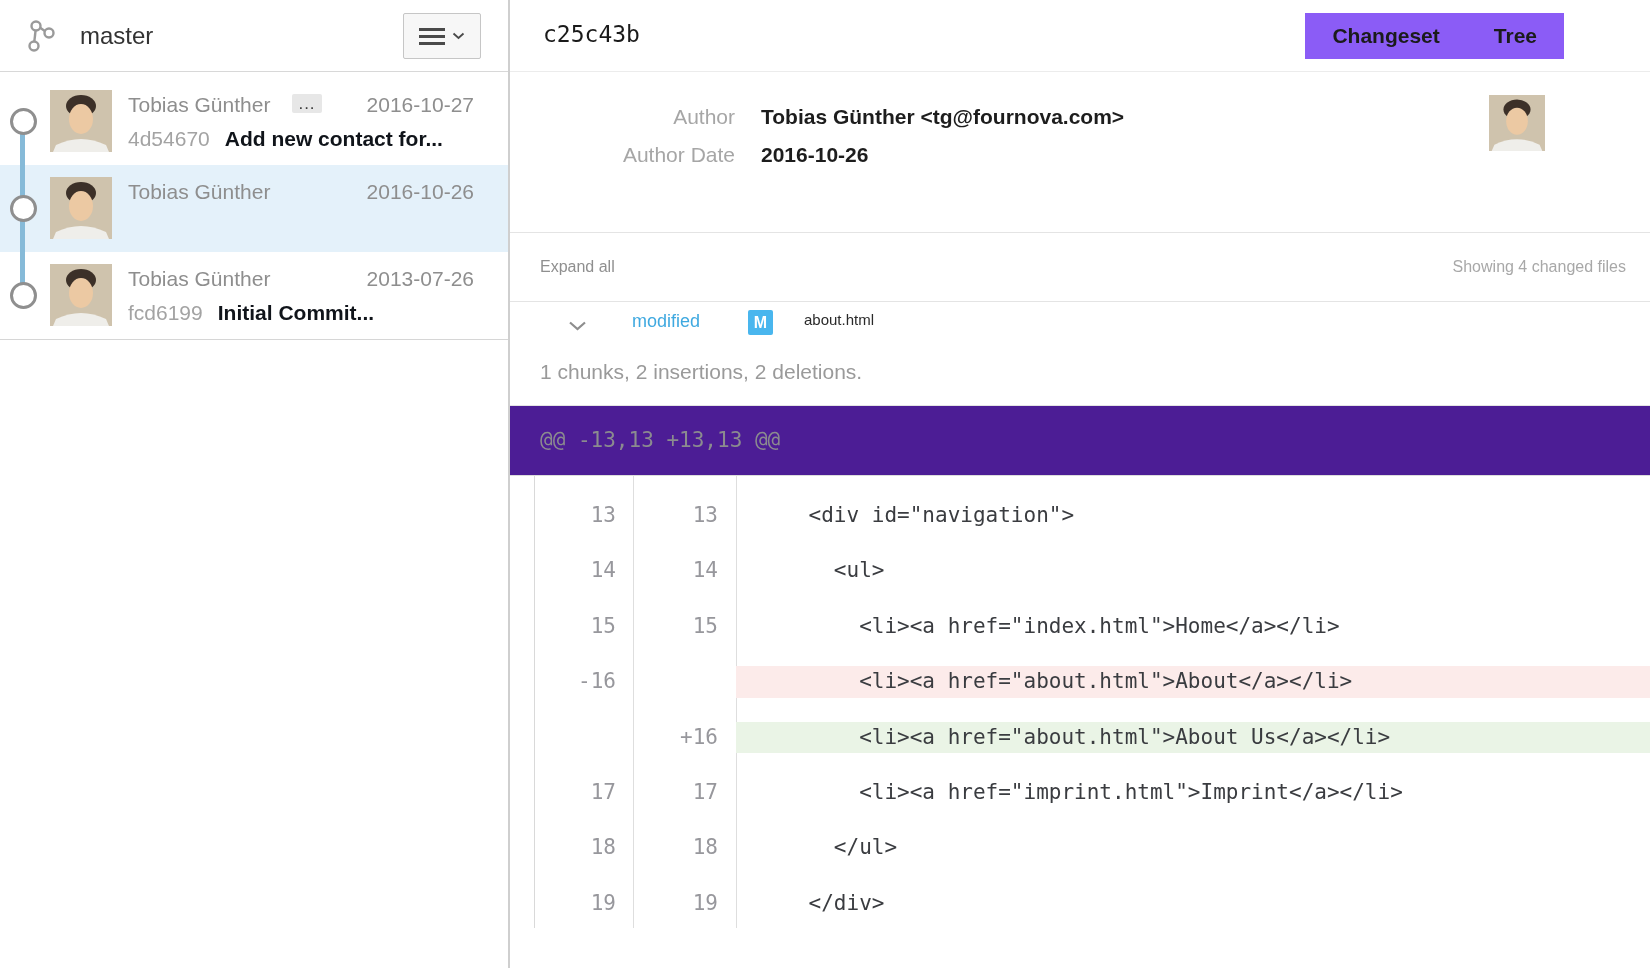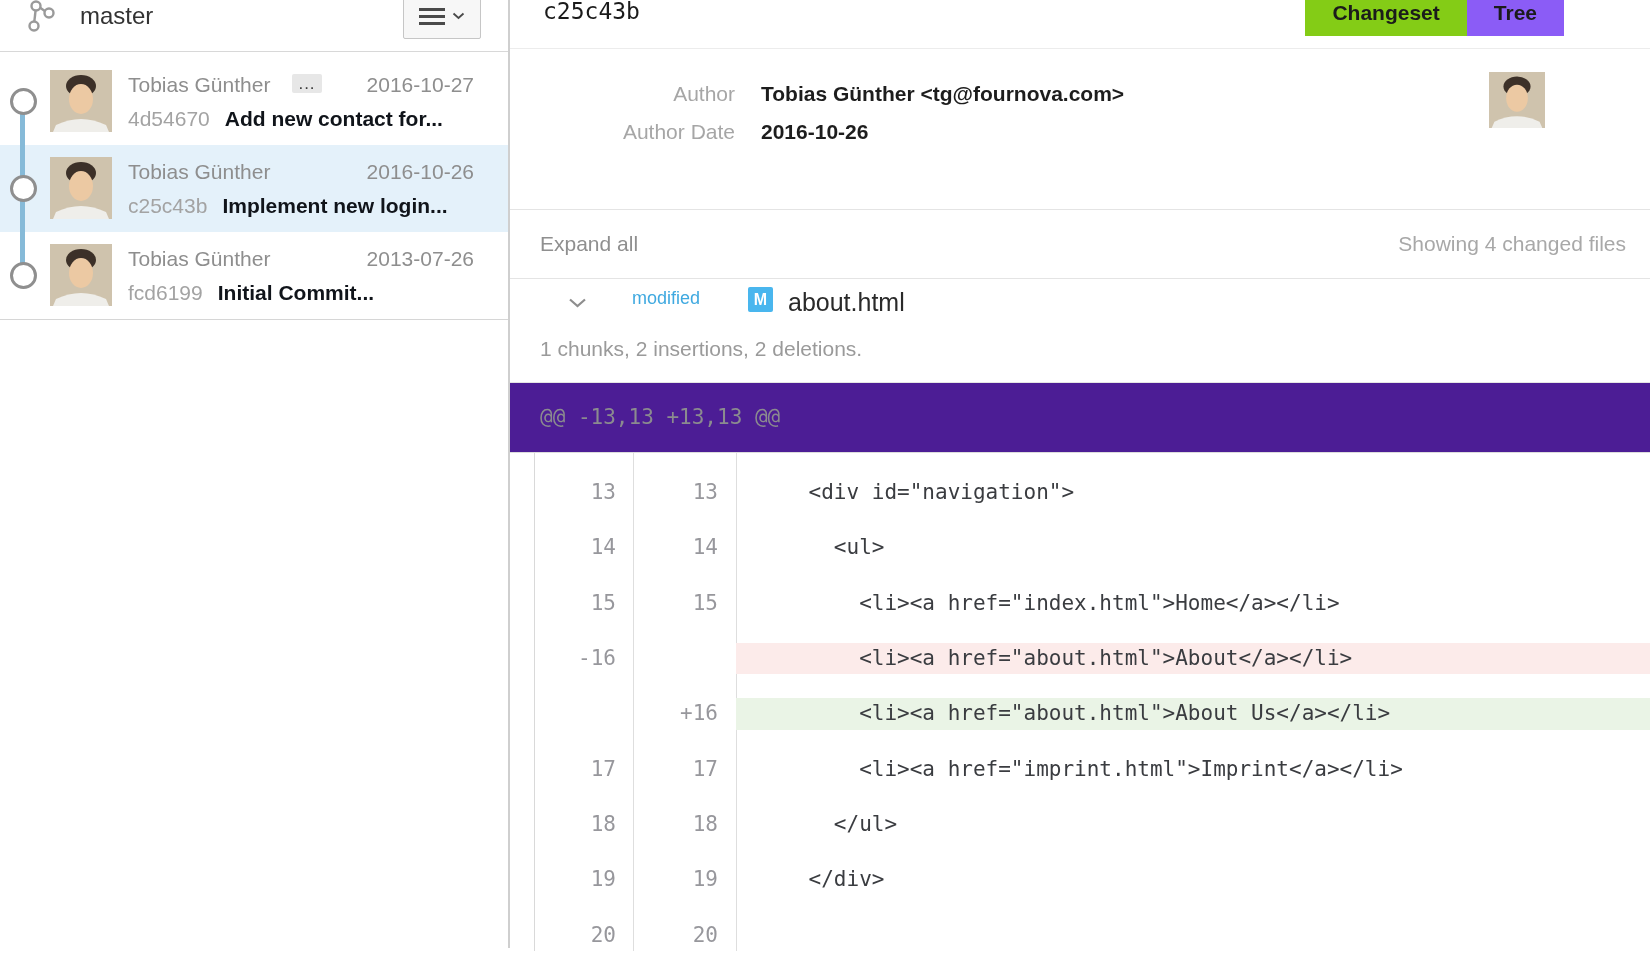--- a/index.html
+++ b/index.html
@@ -1,18 +1,18 @@
 <!DOCTYPE html>
 <html><head>
 <meta charset="utf-8">
 <style>
   html,body{margin:0;padding:0;background:#fff;}
   body{width:1650px;height:968px;overflow:hidden;font-family:"Liberation Sans",sans-serif;color:#222;
        -webkit-font-smoothing:antialiased;}
-  .app{display:flex;width:1650px;height:928px;align-items:center;}
+  .app{display:flex;width:1650px;height:928px;}
 
   
   .sidebar{width:510px;height:968px;border-right:2px solid #cfcfcf;box-sizing:border-box;flex:none;
            background:#fff;position:relative;}
   .sb-header{height:72px;box-sizing:border-box;border-bottom:1px solid #d8d8d8;position:relative;}
   .branch-icon{position:absolute;left:26px;top:18px;}
   .branch-name{position:absolute;left:80px;top:22px;font-size:24px;color:#333;}
   .menu-btn{position:absolute;right:27px;top:13px;width:78px;height:46px;box-sizing:border-box;
             border:1px solid #c6c6c6;border-radius:2px;background:#f7f7f7;display:flex;
             align-items:center;justify-content:center;gap:7px;cursor:pointer;}
@@ -34,44 +34,44 @@
   .c-hash{color:#a3a3a3;margin-right:15px;}
   .c-msg{color:#10141a;font-weight:bold;}
 
   
   .detail{flex:1;display:flex;flex-direction:column;min-width:0;}
   .dt-header{height:72px;box-sizing:border-box;border-bottom:1px solid #ececec;position:relative;flex:none;}
   .dt-title{position:absolute;left:33px;top:21px;font-family:"DejaVu Sans Mono",monospace;
             font-size:23px;color:#1a1a1a;}
   .tabs{position:absolute;right:86px;top:13px;display:flex;height:46px;}
   .tab{padding:0 27px;line-height:46px;font-size:21px;font-weight:bold;color:#1b1b1b;background:#8b5cf6;cursor:pointer;}
-  .tab.active{background:#84cc16;}
+  .tab.active{background:#8b5cf6;}
 
   .dt-meta{height:160px;box-sizing:border-box;position:relative;flex:none;}
   .meta-row{position:absolute;left:0;font-size:21px;white-space:nowrap;}
   .meta-row .lbl{display:inline-block;width:225px;text-align:right;color:#a6a6a6;}
   .meta-row .val{margin-left:26px;color:#1d1d1d;font-weight:bold;}
   .meta-row.r0{top:33px;}
   .meta-row.r1{top:71px;}
   .big-avatar{position:absolute;right:105px;top:23px;width:56px;height:56px;display:block;}
 
   .dt-message{height:160px;box-sizing:border-box;border-top:1px solid #e4e4e4;flex:none;
               padding:49px 0 0 30px;font-family:"DejaVu Sans Mono",monospace;font-size:23px;color:#26262a;}
 
   .dt-toolbar{height:69px;box-sizing:border-box;border-top:1px solid #e4e4e4;flex:none;
-              display:flex;justify-content:space-between;align-items:center;padding:0 24px 0 30px;font-size:21px;}
+              display:flex;justify-content:space-between;align-items:center;padding:0 24px 0 30px;font-size:16px;}
   .expand-all{color:#8f8f8f;cursor:pointer;}
   .files-summary{color:#a8a8a8;}
 
   .dt-file{height:104px;box-sizing:border-box;border-top:1px solid #e4e4e4;flex:none;position:relative;}
   .file-chevron{position:absolute;left:58px;top:16px;cursor:pointer;}
   .file-status{position:absolute;left:122px;top:9px;font-size:18px;color:#3fa9e0;}
   .file-badge{position:absolute;left:238px;top:8px;width:25px;height:25px;background:#49b6ee;color:#fff;
               font-size:16px;font-weight:bold;text-align:center;line-height:25px;border-radius:2px;}
-  .file-name{position:absolute;left:278px;top:9px;font-size:25px;color:#2a2a2a;}
+  .file-name{position:absolute;left:294px;top:9px;font-size:15px;color:#2a2a2a;}
   .file-stats{position:absolute;left:30px;top:58px;font-size:21px;color:#9a9a9a;}
 
   .dt-chunk{height:70px;box-sizing:border-box;border-top:1px solid #e4e4e4;flex:none;background:#4c1d95;
             line-height:69px;padding-left:30px;font-family:"DejaVu Sans Mono",monospace;font-size:21px;color:#8b8b8f;}
 
   .dt-diff{flex:1;border-top:1px solid #dcdcdc;position:relative;overflow:hidden;}
   .vline{position:absolute;top:0;bottom:0;width:1px;background:#dedede;}
   .vline.l0{left:24px;background:#d9d9d9;}
   .vline.l1{left:123px;}
   .vline.l2{left:226px;}
@@ -141,23 +141,20 @@
         <rect width="62" height="62" fill="#cfc3ad"></rect>
         <ellipse cx="31" cy="16" rx="15" ry="11" fill="#3c3028"></ellipse>
         <ellipse cx="31" cy="29" rx="12" ry="15" fill="#ecc9a3"></ellipse>
         <path d="M3 62 L6 55 Q31 43 56 55 L59 62 Z" fill="#efeeea"></path>
       </svg>
     </span>
     <div class="c-line1">
       <span class="c-name">Tobias Günther</span>
       <span class="c-date">2016-10-26</span>
     </div>
-    <div class="c-line2">
-      <span class="c-hash">c25c43b</span><span class="c-msg">Implement new login...</span>
-    </div>
   </div>
         <div class="commit-row">
     <span class="node"></span>
     <span class="avatar">
       <svg viewBox="0 0 62 62" width="62" height="62">
         <rect width="62" height="62" fill="#cfc3ad"></rect>
         <ellipse cx="31" cy="16" rx="15" ry="11" fill="#3c3028"></ellipse>
         <ellipse cx="31" cy="29" rx="12" ry="15" fill="#ecc9a3"></ellipse>
         <path d="M3 62 L6 55 Q31 43 56 55 L59 62 Z" fill="#efeeea"></path>
       </svg>

